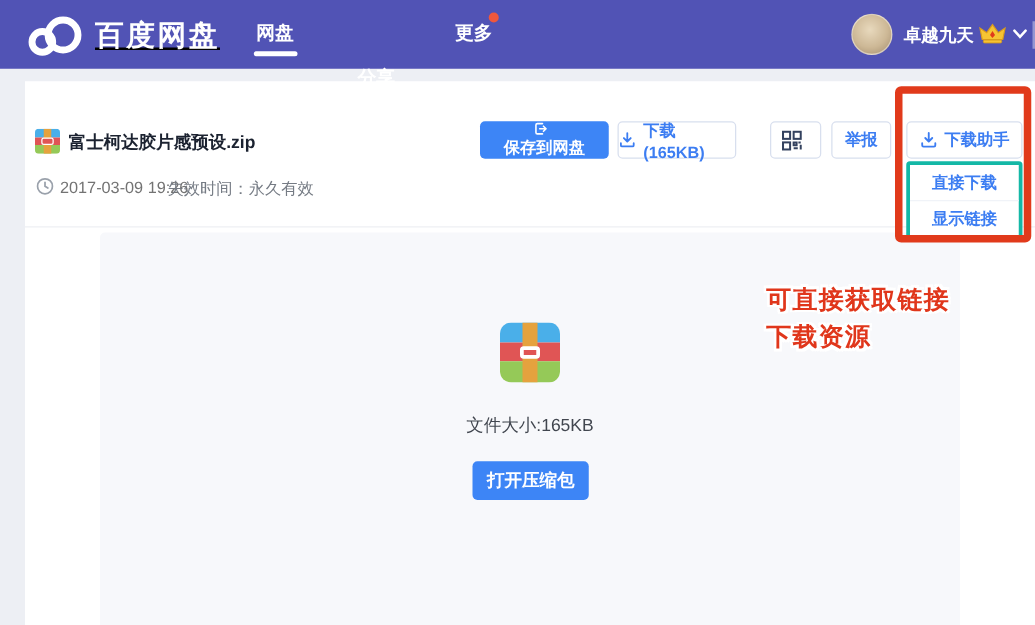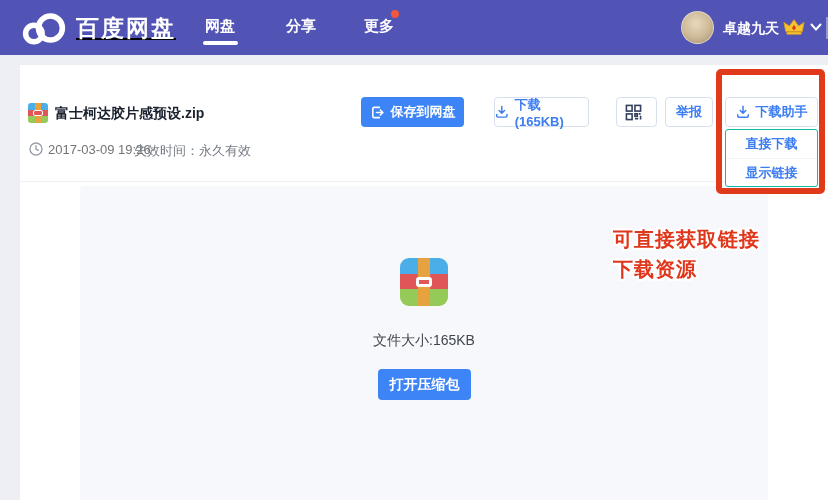--- a/index.html
+++ b/index.html
@@ -41,29 +41,29 @@
   .zip-band-green { position:absolute; left:0; width:100%; background:#95c958; }
   .zip-strap { position:absolute; top:0; height:100%; background:#e5a23e; }
   .zip-buckle { position:absolute; background:#e05555; border:3px solid #fff; border-radius:3px; }
 
   
   .btn { position:absolute; top:97px; height:30px; display:flex; align-items:center; justify-content:center;
          border-radius:4px; font-size:13px; cursor:pointer; }
   .btn-primary { background:#3d85f6; color:#fff; font-weight:bold; }
   .btn-outline { background:#fff; border:1px solid #d8dfee; color:#3c7df2; font-weight:bold; }
   .btn svg { margin-right:6px; }
-  .btn-save { left:361px; width:103px; }
+  .btn-save { left:384px; width:103px;flex-direction:column; }
   .btn-download { left:494px; width:95px; }
   .btn-qr { left:616px; width:41px; }
   .btn-report { left:665px; width:48px; }
   .btn-assistant { left:725px; width:93px; }
 
   
   .dropdown { position:absolute; left:725px; top:129px; width:93px; background:#fff;
-              border:1px solid #14b8a6; border-radius:3px; }
+              border:3px solid #14b8a6; border-radius:3px; }
   .dropdown-item { height:28px; display:flex; align-items:center; justify-content:center;
                    font-size:13px; color:#3c7df2; font-weight:bold; cursor:pointer; }
   .dropdown-item + .dropdown-item { border-top:1px solid #f0f3f8; }
 
   
   .red-box { position:absolute; left:716px; top:69px; width:109px; height:125px;
              border:6px solid #e13a1b; border-radius:5px; pointer-events:none; }
   .annotation { position:absolute; left:613px; font-size:20px; font-weight:bold; color:#e0361b; letter-spacing:1px;
                 text-shadow:-2px -2px 0 #fff, 2px -2px 0 #fff, -2px 2px 0 #fff, 2px 2px 0 #fff,
                             0 -2px 0 #fff, 0 2px 0 #fff, -2px 0 0 #fff, 2px 0 0 #fff; }
@@ -88,21 +88,21 @@
         <circle cx="14" cy="25" r="9" fill="none" stroke="#ffffff" stroke-width="6"></circle>
         <circle cx="32" cy="19" r="13" fill="none" stroke="#ffffff" stroke-width="6"></circle>
       </svg>
       <span class="brand-text">百度网盘</span>
     </div>
 
     <div class="nav-item" style="left:205px;">
       <span>网盘</span>
     </div>
     <div class="nav-underline"></div>
-    <div class="nav-item" style="left:286px;">
+    <div class="nav-item" style="left:286px;margin-top:36px;">
       <span>分享</span>
     </div>
     <div class="nav-item" style="left:364px;">
       <span>更多</span>
     </div>
     <div class="nav-dot"></div>
 
     <div class="avatar"></div>
     <span class="user-name">卓越九天</span>
     <svg class="crown" viewBox="0 0 24 24">

